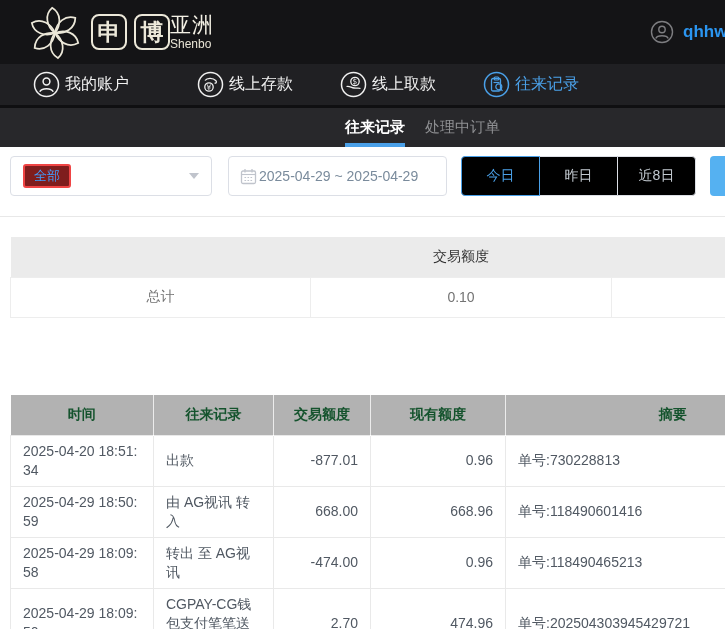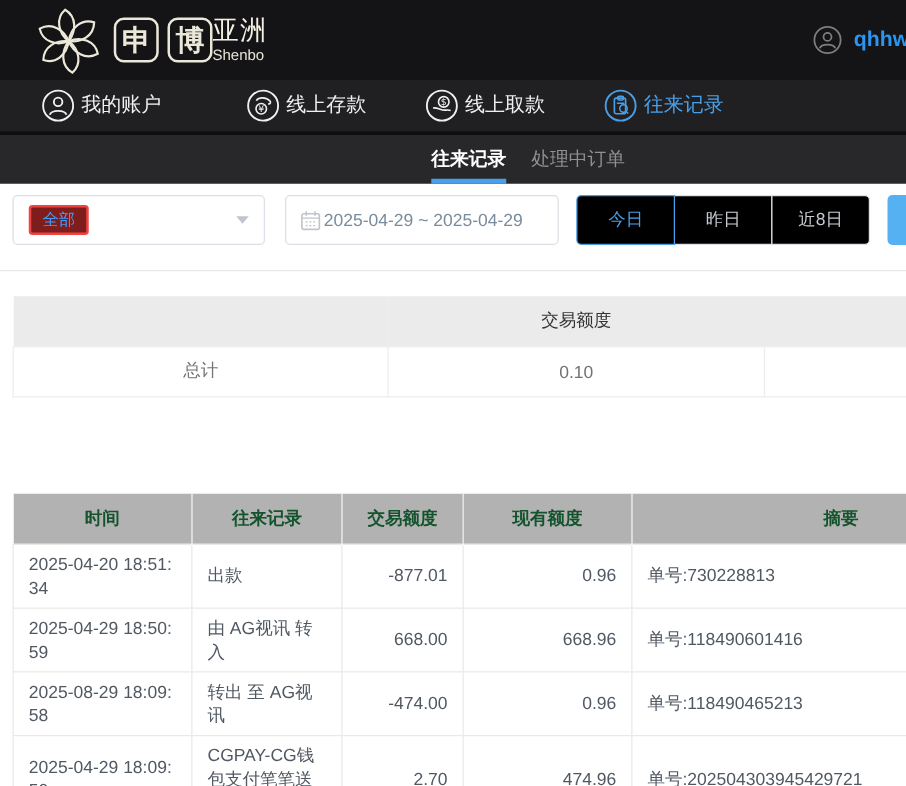--- a/index.html
+++ b/index.html
@@ -242,21 +242,21 @@
           <td>单号:730228813</td>
         </tr>
         <tr>
           <td>2025-04-29 18:50:59</td>
           <td>由 AG视讯 转入</td>
           <td class="num">668.00</td>
           <td class="num">668.96</td>
           <td>单号:118490601416</td>
         </tr>
         <tr>
-          <td>2025-08-29 18:09:58</td>
+          <td>2025-04-29 18:09:58</td>
           <td>转出 至 AG视讯</td>
           <td class="num">-474.00</td>
           <td class="num">0.96</td>
           <td>单号:118490465213</td>
         </tr>
         <tr>
           <td>2025-04-29 18:09:50</td>
           <td>CGPAY-CG钱包支付笔笔送优惠</td>
           <td class="num">2.70</td>
           <td class="num">474.96</td>

